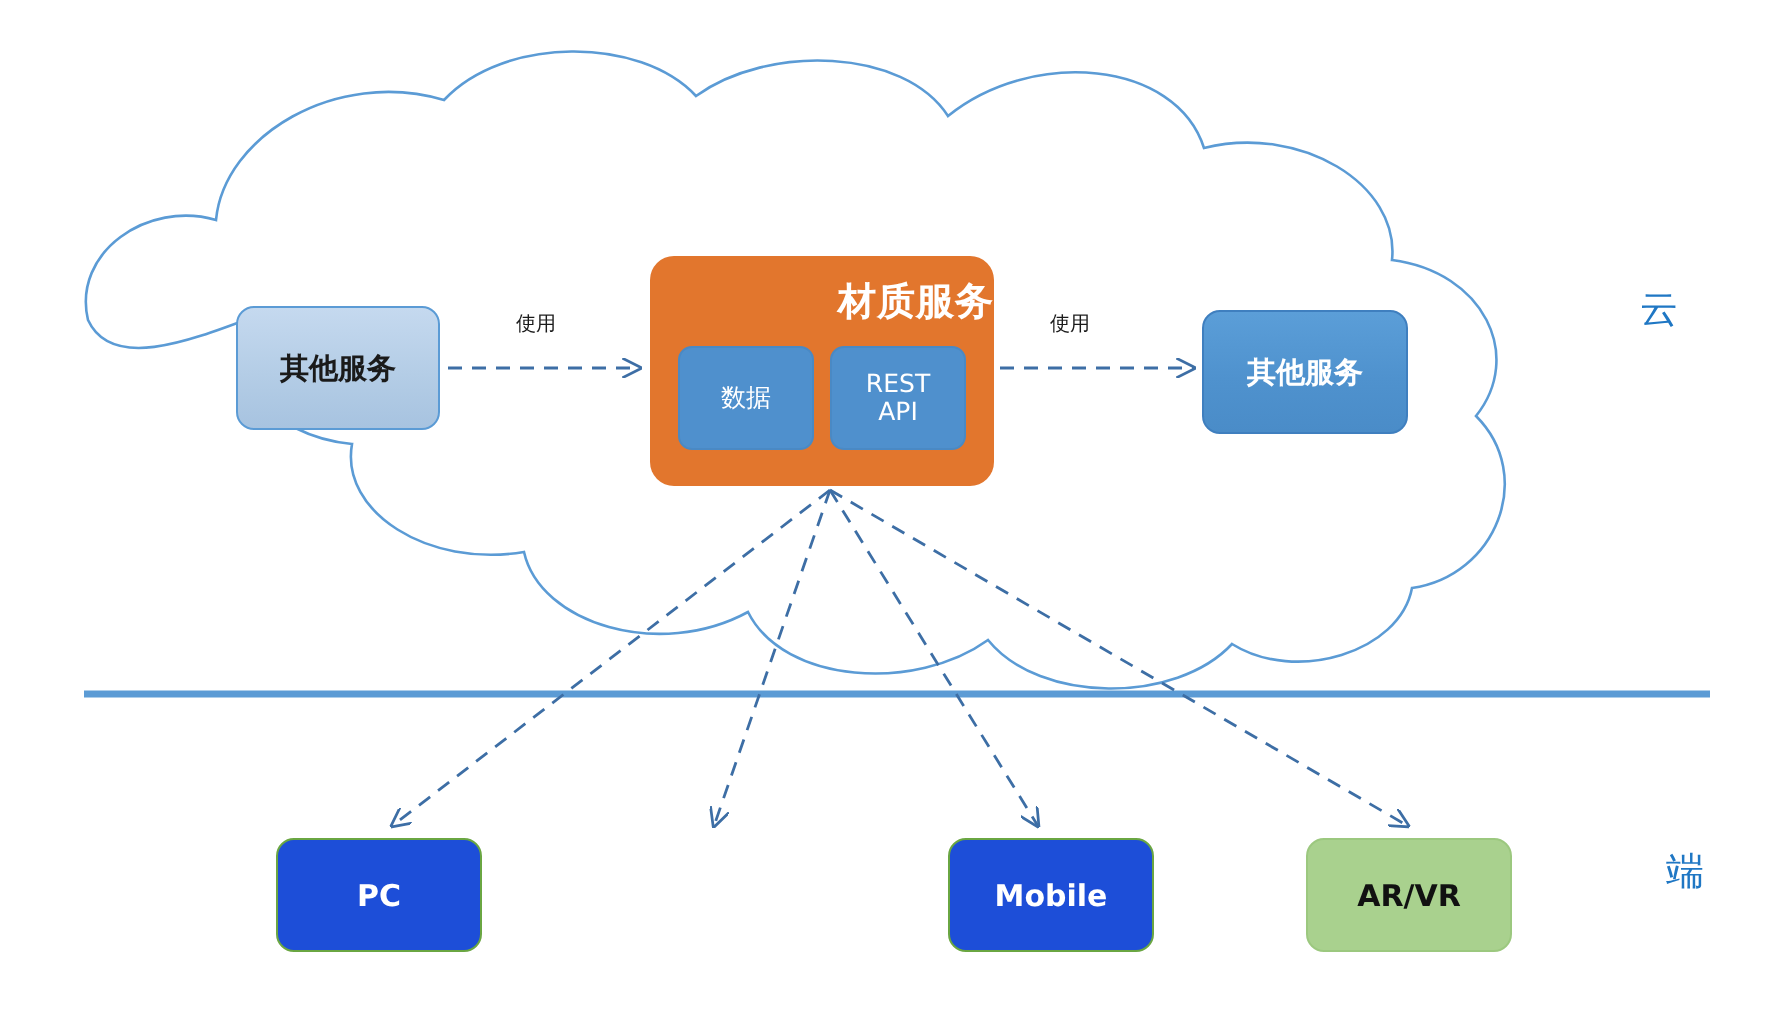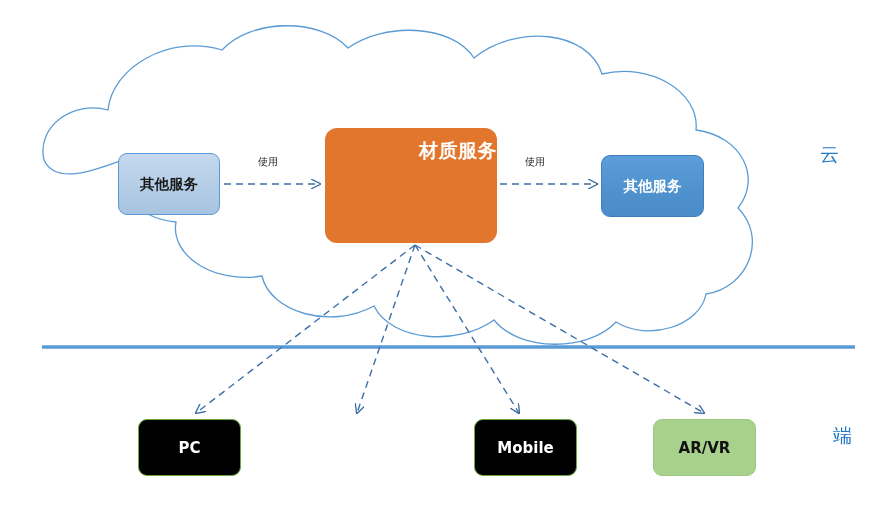--- a/index.html
+++ b/index.html
@@ -110,21 +110,21 @@
   
   .box-client {
     width: 103px;
     height: 57px;
     top: 419px;
     border-radius: 9px;
     font-size: 15px;
     font-weight: bold;
   }
   .client-dark {
-    background: #000000;
+    background: #1d4ed8;
     border: 1px solid #6aa642;
     color: #ffffff;
   }
   .client-light {
     background: #a9d18e;
     border: 1px solid #9cc87f;
     color: #111111;
   }
   .client-pc     { left: 138px; }
   .client-web    { left: 309px; }
@@ -196,20 +196,29 @@
     </g>
   </svg>
 
   <div class="node box-service-light">
     <span>其他服务</span>
   </div>
 
   <div class="node box-material">
     <div class="material-title">材质服务</div>
     <div class="material-inner-row">
+      <div class="box-inner">
+        <span>数据</span>
+      </div>
+      <div class="box-inner">
+        <span>
+          <span>REST</span><br>
+          <span>API</span>
+        </span>
+      </div>
     </div>
   </div>
 
   <div class="node box-service-solid">
     <span>其他服务</span>
   </div>
 
   <div class="edge-label edge-label-left">使用</div>
   <div class="edge-label edge-label-right">使用</div>
 

